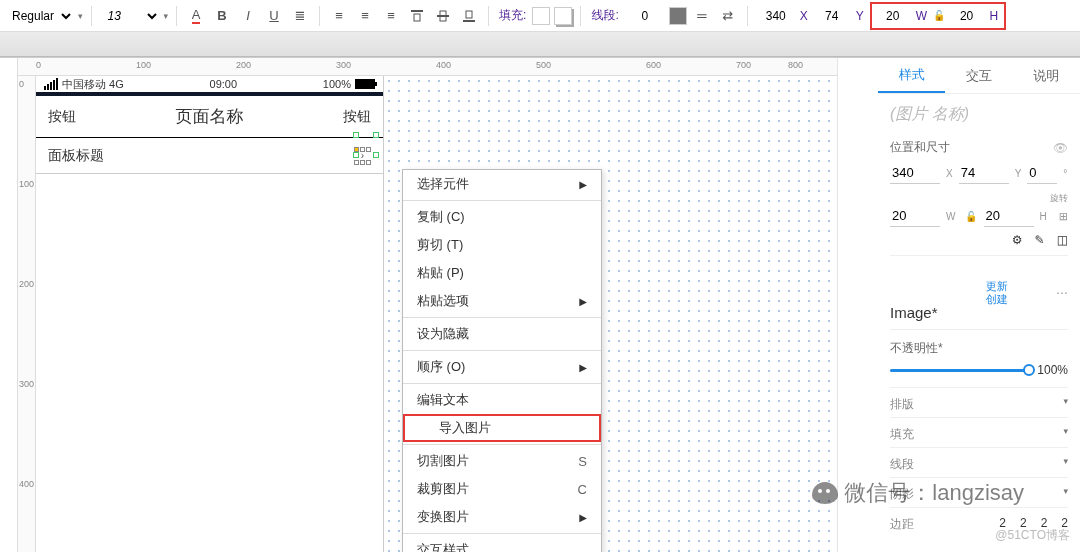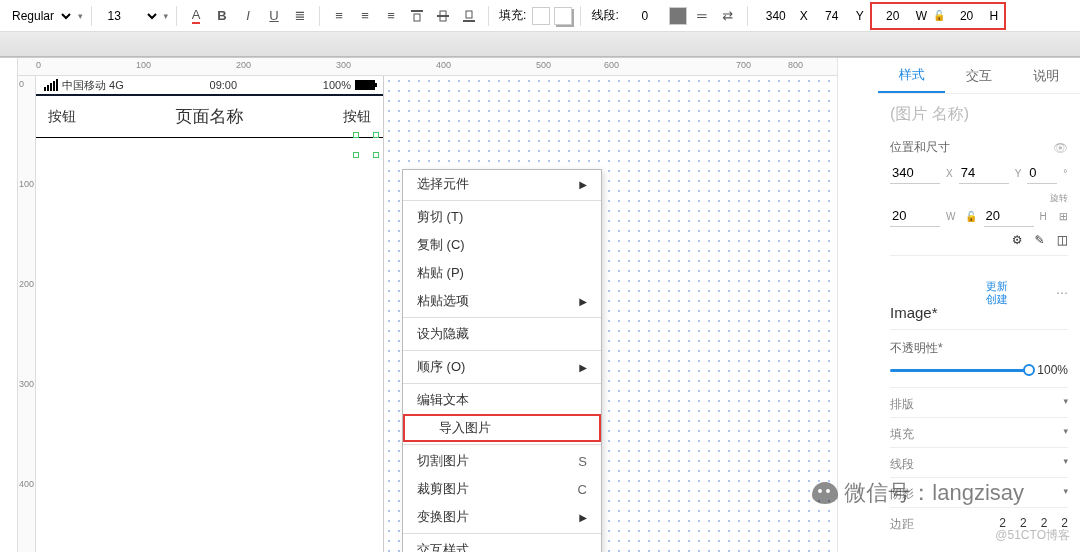--- a/index.html
+++ b/index.html
@@ -2,26 +2,26 @@
 <html><head>
 <meta charset="utf-8">
 <style>
 * { box-sizing: border-box; margin: 0; padding: 0; font-family: -apple-system, "Helvetica Neue", Arial, sans-serif; }
 body { width: 1080px; height: 552px; overflow: hidden; background: #fff; font-size: 12px; color: #333; position: relative; }
 
 
 .topbar { height: 32px; display: flex; align-items: center; border-bottom: 1px solid #ddd; padding: 0 4px; gap: 4px; background: #fff; }
 .tb-select { border: none; background: transparent; font-size: 12px; padding: 2px 4px; min-width: 60px; }
 .tb-select.font { width: 70px; }
-.tb-select.size { width: 40px; }
+.tb-select.size { width: 40px; font-style: italic; }
 .tb-num { width: 40px; border: 1px solid transparent; padding: 2px 4px; text-align: center; font-size: 12px; }
 .tb-sep { width: 1px; height: 20px; background: #ddd; margin: 0 4px; }
 .tb-icon { width: 22px; height: 22px; display: flex; align-items: center; justify-content: center; color: #555; cursor: pointer; font-size: 13px; }
 .tb-icon svg { width: 14px; height: 14px; }
-.tb-label { color: #000000; font-size: 12px; padding: 0 2px; }
+.tb-label { color: #4c1d95; font-size: 12px; padding: 0 2px; }
 .tb-swatch { width: 18px; height: 18px; border: 1px solid #ccc; background: #fff; }
 .tb-swatch.shadow { background: #fff; box-shadow: 2px 2px 0 #aaa; }
 .tb-swatch.dark { background: #777; }
 .tb-box { display: flex; align-items: center; gap: 2px; }
 .tb-redbox { border: 2px solid #e53935; padding: 2px 4px; display: flex; align-items: center; gap: 4px; }
 
 
 .tabstrip { height: 26px; background: #f5f5f5; border-bottom: 1px solid #ccc; display: flex; align-items: stretch; }
 .filetab { background: #fff; border: 1px solid #ccc; border-bottom: none; padding: 4px 8px; display: flex; align-items: center; gap: 6px; font-size: 12px; margin-top: 2px; }
 .filetab .close { color: #999; cursor: pointer; }
@@ -36,21 +36,21 @@
 
 .ruler-h { height: 18px; background: #fafafa; border-bottom: 1px solid #ddd; position: relative; font-size: 9px; color: #888; }
 .ruler-h span { position: absolute; top: 2px; }
 .ruler-v { position: absolute; left: 0; top: 18px; bottom: 0; width: 18px; background: #fafafa; border-right: 1px solid #ddd; }
 .ruler-v span { position: absolute; left: 1px; font-size: 9px; color: #888; transform: translateY(-50%); }
 
 .canvas-inner { position: absolute; left: 18px; top: 18px; right: 0; bottom: 0; }
 
 
 .device { position: absolute; left: 0; top: 0; width: 348px; height: 100%; background: #fff; border-right: 1px solid #ccc; }
-.statusbar { height: 20px; display: flex; align-items: center; justify-content: space-between; padding: 0 8px; font-size: 11px; border-bottom: 2px solid #0f172a; }
+.statusbar { height: 20px; display: flex; align-items: center; justify-content: space-between; padding: 0 8px; font-size: 11px; border-bottom: 4px solid #0f172a; }
 .statusbar .left { display: flex; align-items: center; gap: 4px; }
 .sig { display: flex; align-items: flex-end; gap: 1px; }
 .sig i { width: 2px; background: #000; display: block; }
 .sig i:nth-child(1){height:4px}.sig i:nth-child(2){height:6px}.sig i:nth-child(3){height:8px}.sig i:nth-child(4){height:10px}.sig i:nth-child(5){height:12px}
 .batt { width: 20px; height: 10px; border: 1px solid #000; position: relative; }
 .batt::after { content:''; position:absolute; right:-3px; top:2px; width:2px; height:4px; background:#000; }
 .batt i { display:block; width: 100%; height:100%; background:#000; }
 .navbar { height: 42px; display: flex; align-items: center; justify-content: space-between; padding: 0 12px; border-bottom: 1px solid #000; font-size: 14px; }
 .navbar .title { font-size: 17px; }
 .panel { height: 36px; border-bottom: 1px solid #ccc; display: flex; align-items: center; justify-content: space-between; padding: 0 12px; font-size: 14px; }
@@ -73,21 +73,21 @@
 .ctxmenu hr { border: none; border-top: 1px solid #ddd; margin: 2px 0; }
 .ctxmenu .arrow { font-size: 10px; color: #333; }
 .ctxmenu .sc { color: #666; }
 .ctxmenu .highlight { outline: 2px solid #e53935; outline-offset: -2px; padding-left: 36px; }
 
 
 .rp-tabs { display: flex; height: 36px; border-bottom: 1px solid #eee; }
 .rp-tab { flex: 1; display: flex; align-items: center; justify-content: center; font-size: 13px; color: #666; cursor: pointer; }
 .rp-tab.active { color: #1e88e5; border-bottom: 2px solid #1e88e5; }
 .rp-body { padding: 10px 12px; overflow: hidden; flex: 1; }
-.rp-placeholder { color: #bbb; font-size: 16px; margin-bottom: 14px; }
+.rp-placeholder { color: #bbb; font-size: 16px; font-style: italic; margin-bottom: 14px; }
 .rp-section { font-size: 12px; color: #666; margin: 10px 0 6px; display: flex; justify-content: space-between; align-items: center; }
 .rp-eye { color: #bbb; }
 .rp-row { display: flex; align-items: center; gap: 6px; margin-bottom: 6px; }
 .rp-in { width: 50px; border: none; border-bottom: 1px solid #ccc; padding: 3px 2px; font-size: 13px; }
 .rp-unit { font-size: 10px; color: #999; width: 14px; }
 .rp-small { font-size: 9px; color: #999; }
 .rp-imgrow { display: flex; justify-content: space-between; align-items: center; padding: 8px 0; border-top: 1px solid #eee; border-bottom: 1px solid #eee; margin: 8px 0; }
 .rp-imgrow .lbl { font-size: 15px; margin-top: 40px; }
 .rp-imgrow .actions { font-size: 11px; color: #1e88e5; line-height: 13px; text-align: right; }
 .rp-slider { display: flex; align-items: center; gap: 8px; margin: 6px 0 10px; }
@@ -184,21 +184,21 @@
   <div class="leftcol"></div>
 
   <div class="canvaswrap">
     <div class="ruler-h">
       <span style="left:18px">0</span>
       <span style="left:118px">100</span>
       <span style="left:218px">200</span>
       <span style="left:318px">300</span>
       <span style="left:418px">400</span>
       <span style="left:518px">500</span>
-      <span style="left:586px">600</span>
+      <span style="left:628px">600</span>
       <span style="left:718px">700</span>
       <span style="left:770px">800</span>
     </div>
     <div class="ruler-v">
       <span style="top:8px">0</span>
       <span style="top:108px">100</span>
       <span style="top:208px">200</span>
       <span style="top:308px">300</span>
       <span style="top:408px">400</span>
     </div>
@@ -224,40 +224,56 @@
             <div class="batt">
                 <i></i>
               </div>
           </div>
         </div>
         <div class="navbar">
           <span>按钮</span>
           <span class="title">页面名称</span>
           <span>按钮</span>
         </div>
+        <div class="panel">
+          <span>面板标题</span>
+          <div class="pager">
+            <div class="row">
+                <span class="sq" style="background:#ffc107"></span>
+                <span class="sq"></span>
+                <span class="sq"></span>
+              </div>
+            <div style="text-align:center;font-size:10px">›</div>
+            <div class="row">
+                <span class="sq"></span>
+                <span class="sq"></span>
+                <span class="sq"></span>
+              </div>
+          </div>
+        </div>
       </div>
 
       <div class="sel-marker">
         <div class="h" style="left:-3px;top:-3px"></div>
           <div class="h" style="right:-3px;top:-3px"></div>
         <div class="h" style="left:-3px;bottom:-3px"></div>
           <div class="h" style="right:-3px;bottom:-3px"></div>
       </div>
 
       <div class="ctxmenu">
         <div class="mi">
             <span>选择元件</span>
             <span class="arrow">▶</span>
           </div>
         <hr>
         <div class="mi">
+            <span>复制 (C)</span>
+          </div>
+        <div class="mi">
             <span>剪切 (T)</span>
-          </div>
-        <div class="mi">
-            <span>复制 (C)</span>
           </div>
         <div class="mi">
             <span>粘贴 (P)</span>
           </div>
         <div class="mi">
             <span>粘贴选项</span>
             <span class="arrow">▶</span>
           </div>
         <hr>
         <div class="mi">

